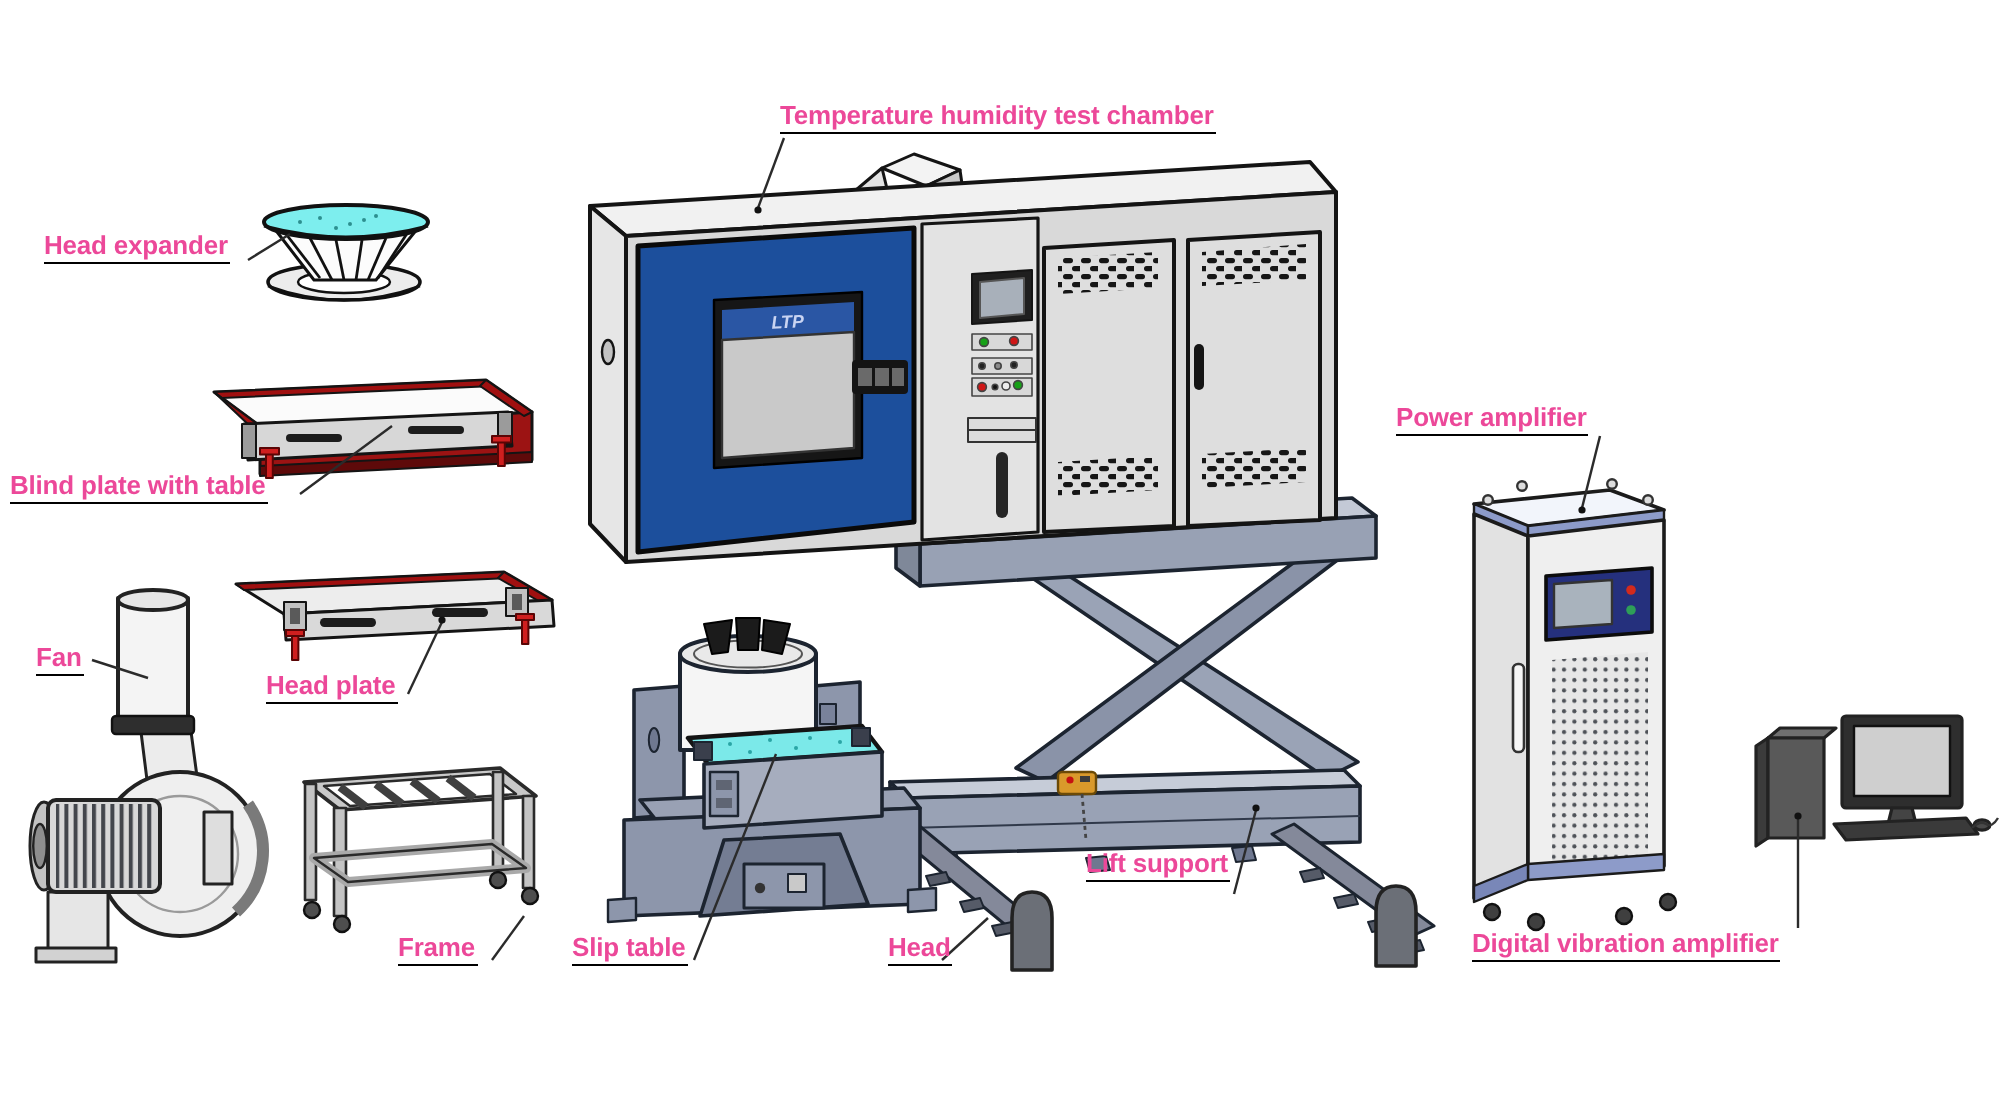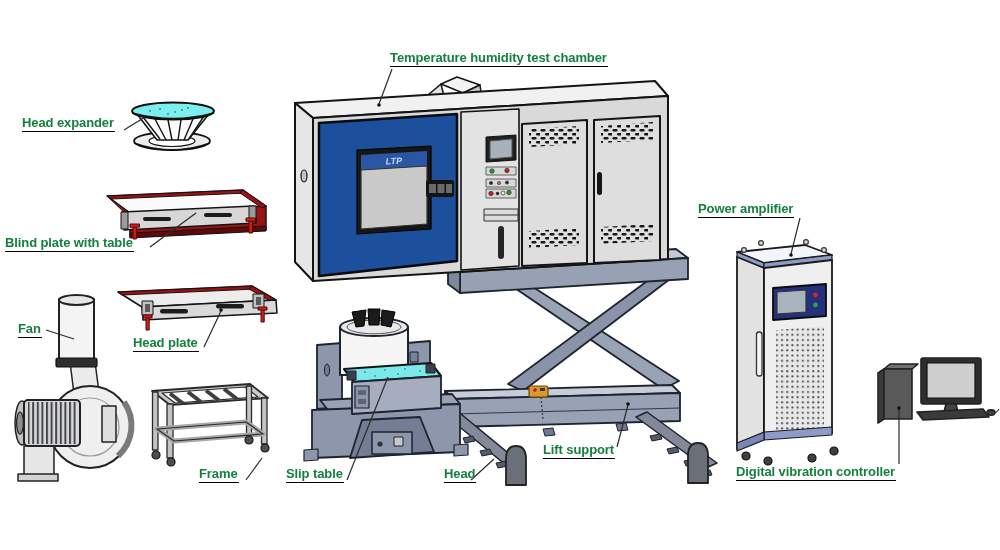--- a/index.html
+++ b/index.html
@@ -1,19 +1,19 @@
 <!DOCTYPE html>
 <html><head>
 <meta charset="utf-8">
 <style>
   html,body{margin:0;padding:0;background:#fff;}
   .stage{position:relative;width:1000px;height:550px;background:#ffffff;overflow:hidden;
          font-family:"Liberation Sans",sans-serif;}
   .stage svg{position:absolute;left:0;top:0;}
-  .label{position:absolute;font-size:13px;font-weight:700;color:#15803d;
+  .label{position:absolute;font-size:13px;font-weight:700;color:#ec4899;
          border-bottom:1.6px solid #000;padding:0 1px 1px 0;white-space:nowrap;
          line-height:1.1;letter-spacing:-0.1px;}
 </style>
 </head>
 <body>
 
 <div class="stage">
 <svg width="1000" height="550" viewBox="0 0 1000 550">
   <defs>
     <pattern id="vent" width="9" height="8" patternUnits="userSpaceOnUse">
@@ -366,18 +366,18 @@
         <circle cx="899" cy="408" r="1.8" stroke="none"></circle>
   </g>
 </svg>
 
   <div class="label" style="left:390px;top:51px">Temperature humidity test chamber</div>
   <div class="label" style="left:22px;top:116px">Head expander</div>
   <div class="label" style="left:698px;top:202px">Power amplifier</div>
   <div class="label" style="left:5px;top:236px">Blind plate with table</div>
   <div class="label" style="left:18px;top:322px">Fan</div>
   <div class="label" style="left:133px;top:336px">Head plate</div>
-  <div class="label" style="left:543px;top:443px">Lift support</div>
+  <div class="label" style="left:543px;top:425px">Lift support</div>
   <div class="label" style="left:199px;top:467px">Frame</div>
   <div class="label" style="left:286px;top:467px">Slip table</div>
   <div class="label" style="left:444px;top:467px">Head</div>
-  <div class="label" style="left:736px;top:465px">Digital vibration controller</div>
+  <div class="label" style="left:736px;top:465px">Digital vibration amplifier</div>
 </div>
 
 </body></html>

